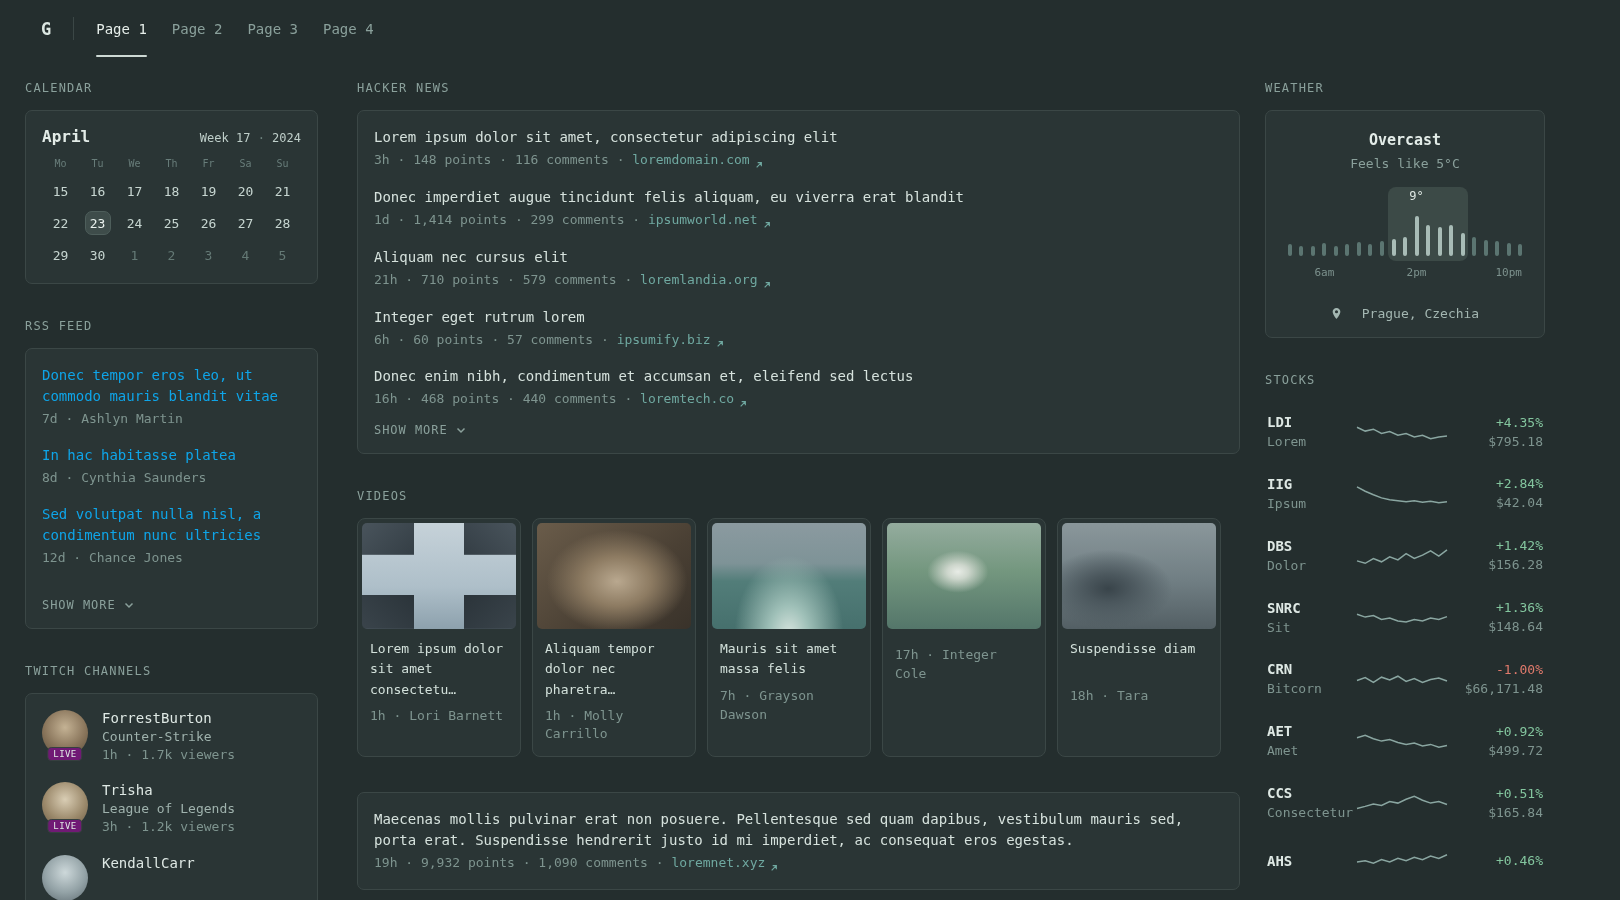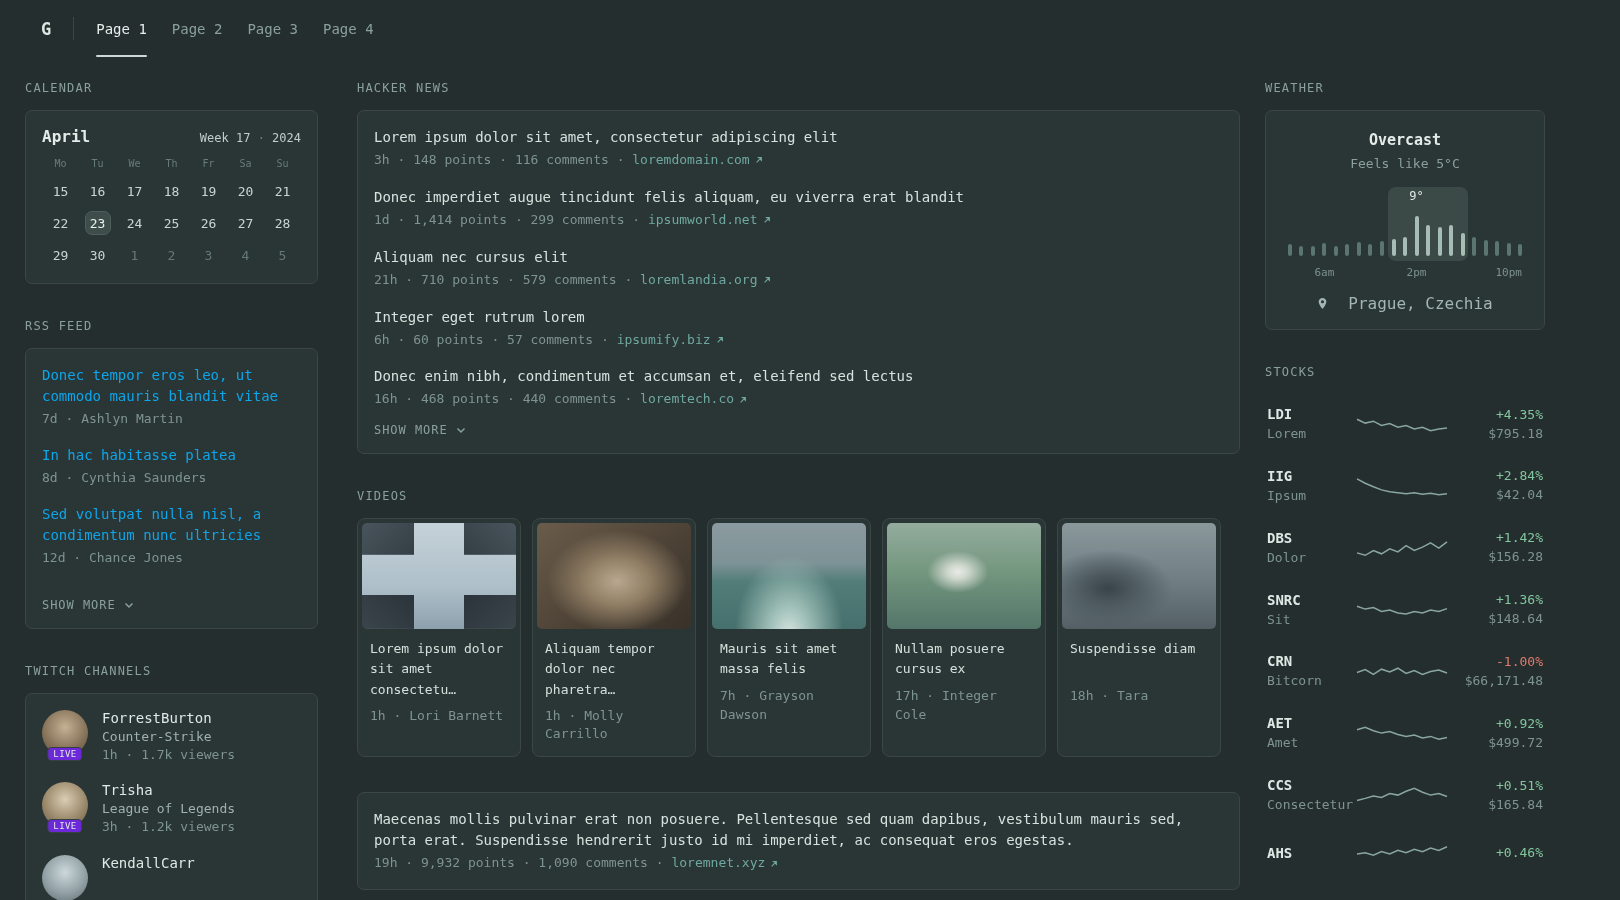--- a/index.html
+++ b/index.html
@@ -57,31 +57,31 @@
   .show-more svg{width:12px;height:12px}
 
   
   .twitch-row{display:flex;gap:14px;margin-bottom:18px;align-items:flex-start;cursor:pointer}
   .twitch-row:last-child{margin-bottom:0}
   .avatar-wrap{position:relative;flex:none;width:46px}
   .avatar{width:46px;height:46px;border-radius:50%}
   .avatar-tan{background:radial-gradient(circle at 50% 38%,#c4b294 0%,#8a765c 55%,#574a38 100%)}
   .avatar-blonde{background:radial-gradient(circle at 50% 38%,#d9cdb4 0%,#9c8a6c 55%,#675741 100%)}
   .avatar-light{background:radial-gradient(circle at 50% 38%,#cdd8da 0%,#93a2a6 55%,#5d6a70 100%)}
-  .live-badge{position:absolute;left:50%;transform:translateX(-50%);bottom:-5px;background:#6d28d9;border:1px solid #36403f;color:#dfe8e4;font-size:9px;letter-spacing:.05em;padding:1px 5px;border-radius:4px}
+  .live-badge{position:absolute;left:50%;transform:translateX(-50%);bottom:-5px;background:#701a75;border:1px solid #36403f;color:#dfe8e4;font-size:9px;letter-spacing:.05em;padding:1px 5px;border-radius:4px}
   .twitch-name{font-size:14px;color:#dee8e4}
   .twitch-game{font-size:13px;color:#9fb2ad;margin-top:3px}
   .twitch-info .feed-meta{margin-top:2px}
 
   
   .post-item{margin-bottom:17px}
   .post-item:last-child{margin-bottom:0}
   .post-title{font-size:14px;line-height:1.5;color:#d6e2dd;cursor:pointer}
   .post-meta{margin-top:3px}
-  .domain-link{color:var(--accent);cursor:pointer;display:inline-flex;align-items:center;gap:4px}
+  .domain-link{color:var(--accent);cursor:pointer;display:inline-flex;align-items:flex-end;gap:4px}
   .domain-link svg{width:10px;height:10px}
 
   
   .video-row{display:flex;gap:11px;overflow:hidden}
   .video-card{flex:none;width:164px;background:var(--card);border:1px solid var(--border);border-radius:8px;padding:4px;cursor:pointer}
   .thumb{height:106px;border-radius:5px}
   .thumb-sky-cross{background:
     linear-gradient(135deg,#49545c,#343e45) left top/34% 30% no-repeat,
     linear-gradient(225deg,#49545c,#343e45) right top/34% 30% no-repeat,
     linear-gradient(45deg,#3a444b,#2b343a) left bottom/34% 32% no-repeat,
@@ -109,21 +109,21 @@
   .w-feels{font-size:13px;color:var(--text-dim);margin-top:7px}
   .w-chart{position:relative;height:74px;margin-top:16px}
   .w-highlight{position:absolute;top:0;bottom:0;background:#3c4a47;border-radius:8px}
   .w-bars{position:absolute;left:0;right:0;top:0;bottom:0;display:flex;align-items:flex-end}
   .w-slot{flex:1;display:flex;justify-content:center;align-items:flex-end;height:100%;padding-bottom:5px}
   .w-slot i{display:block;width:4px;border-radius:2px;background:#5b7571}
   .w-slot i.hi{background:#a8bcb6}
   .w-temp{position:absolute;top:2px;transform:translateX(-50%);font-size:12px;color:#dfe8e4}
   .w-times{position:relative;height:15px;margin-top:5px}
   .w-time{position:absolute;transform:translateX(-50%);font-size:11px;color:#7c918d}
-  .w-loc{display:flex;justify-content:center;align-items:center;gap:20px;margin-top:13px;font-size:16px;color:#a3b6b1}
+  .w-loc{display:flex;justify-content:center;align-items:center;gap:20px;margin-top:25px;font-size:13px;color:#a3b6b1}
   .w-loc svg{width:11px;height:13px;flex:none}
 
   
   .stock-row{display:flex;align-items:center;padding:12px 2px;cursor:pointer}
   .stock-id{width:88px;flex:none}
   .stock-ticker{font-size:14px;font-weight:bold;color:#dee8e4}
   .stock-id .feed-meta{margin-top:3px}
   .stock-spark{flex:1;display:flex;justify-content:center;align-items:center}
   .stock-values{width:94px;flex:none;text-align:right}
   .stock-change{font-size:13px;color:var(--pos)}
@@ -340,21 +340,20 @@
           <div class="video-card">
             <div class="thumb thumb-sea-wake"></div>
             <div class="video-body">
               <div class="video-title">Mauris sit amet massa felis</div>
               <div class="feed-meta">7h · Grayson Dawson</div>
             </div>
           </div>
           <div class="video-card">
             <div class="thumb thumb-canoe"></div>
             <div class="video-body">
-              <div class="video-title">Nullam posuere cursus ex</div>
               <div class="feed-meta">17h · Integer Cole</div>
             </div>
           </div>
           <div class="video-card">
             <div class="thumb thumb-fog"></div>
             <div class="video-body">
               <div class="video-title">Suspendisse diam</div>
               <div class="feed-meta">18h · Tara</div>
             </div>
           </div>

